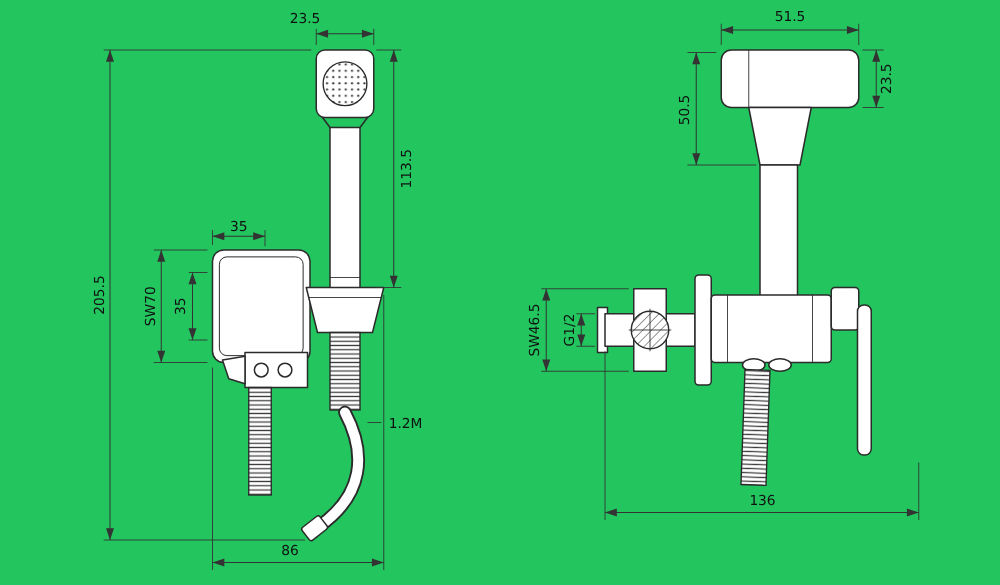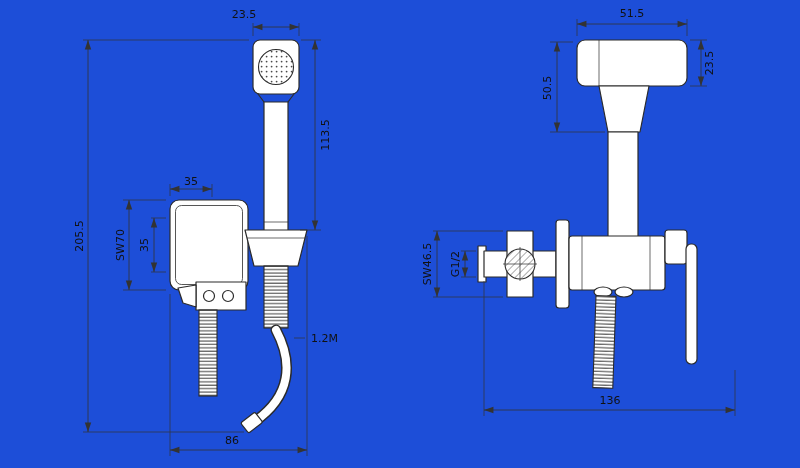--- a/index.html
+++ b/index.html
@@ -1,18 +1,18 @@
 <!DOCTYPE html>
 <html><head>
 <meta charset="utf-8">
 <style>
   html, body { margin:0; padding:0; background:#ffffff; }
   .canvas {
     width:800px; height:468px; position:relative; overflow:hidden;
-    background:#1d4ed8; font-family:"DejaVu Sans", sans-serif;
+    background:#22c55e; font-family:"DejaVu Sans", sans-serif;
   }
   svg { display:block; }
   .sh     { fill:#ffffff; stroke:#2b2b2b; stroke-width:1.2; stroke-linejoin:round; }
   .shthin { fill:#ffffff; stroke:#2b2b2b; stroke-width:0.8; stroke-linejoin:round; }
   .ln     { fill:none;    stroke:#2b2b2b; stroke-width:1.2; stroke-linecap:round; }
   .lnthin { fill:none;    stroke:#2b2b2b; stroke-width:0.7; }
   .ptn    { stroke:#2b2b2b; stroke-width:1.1; }
   .dim    { fill:none; stroke:#333333; stroke-width:0.8; }
   .ext    { fill:none; stroke:#333333; stroke-width:0.7; }
   .tube     { fill:none; stroke:#2b2b2b; stroke-width:11; stroke-linecap:round; }

